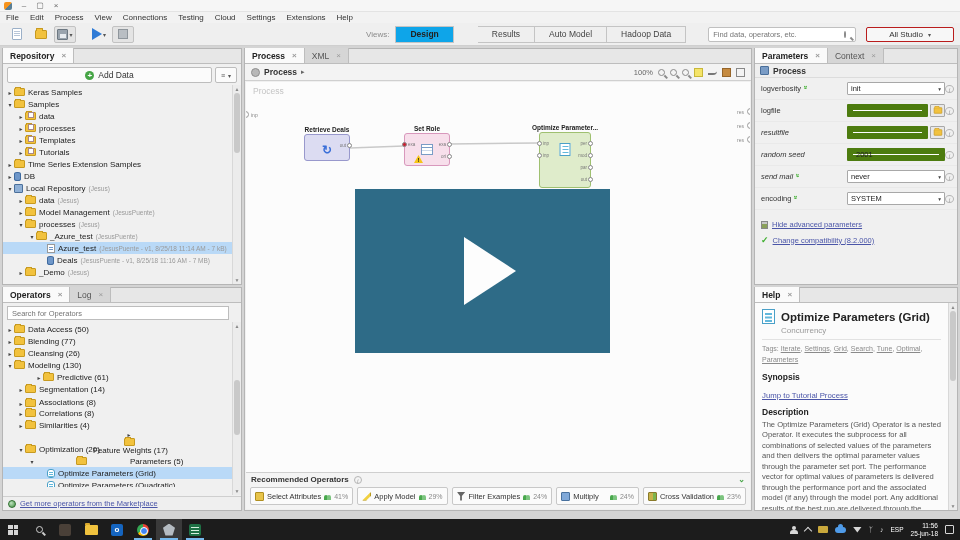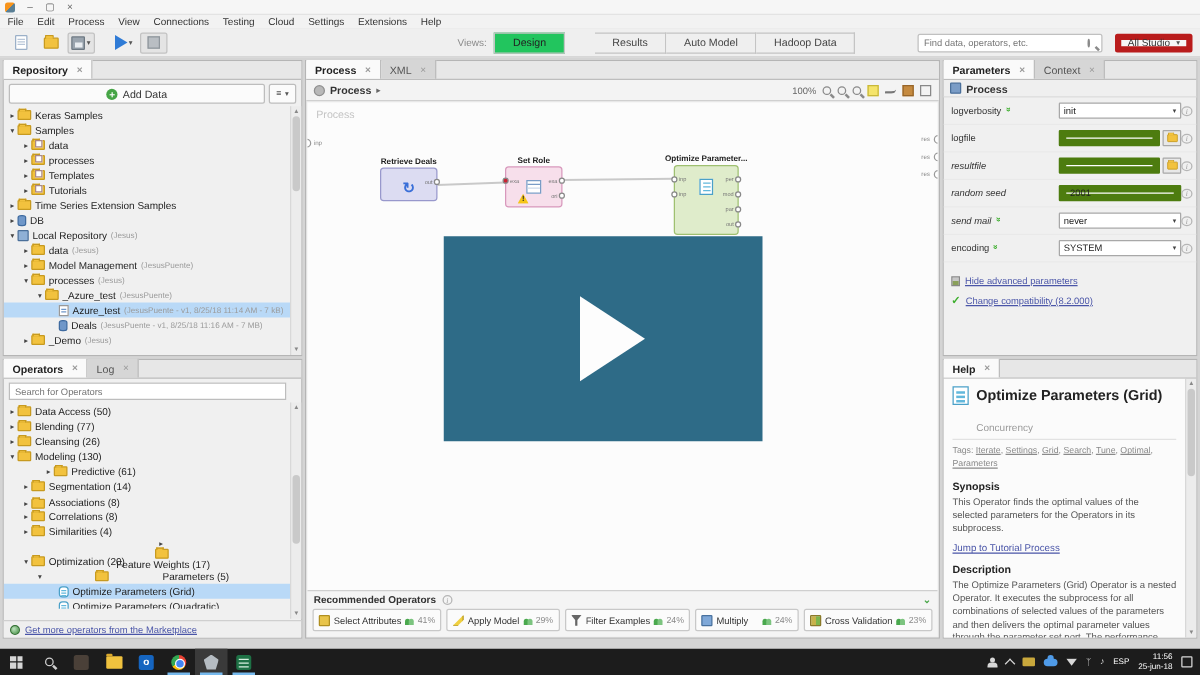--- a/index.html
+++ b/index.html
@@ -22,27 +22,27 @@
   .i-folder{width:12px;height:9px;background:#f2c23e;border:1px solid #c79a20;border-radius:1px;position:relative}
   .i-folder:before{content:"";position:absolute;top:-3px;left:0;width:5px;height:2px;background:#f2c23e;border:1px solid #c79a20;border-bottom:none;border-radius:1px 1px 0 0}
   .i-save{width:11px;height:11px;background:#9aa4ae;border:1px solid #6d7882;border-radius:1px;position:relative}
   .i-save:after{content:"";position:absolute;left:2px;bottom:1px;width:6px;height:4px;background:#e8ecf0}
   .i-play{width:0;height:0;border-left:10px solid #2f7bd6;border-top:6px solid transparent;border-bottom:6px solid transparent}
   .i-stop{width:10px;height:10px;background:#b9bec3;border:1px solid #8f969c}
   #views-group{display:flex;align-items:center;margin-left:230px}
   #views-label{color:#8a8a8a;font-size:8px;margin-right:6px}
   .view-btn{height:17px;padding:0 14px;font-size:8.5px;color:#444;background:#efefef;border:1px solid #c4c4c4;display:flex;align-items:center}
   .view-btn + .view-btn{border-left:none}
-  .view-btn.active{background:#22c55e;font-weight:normal;color:#222}
+  .view-btn.active{background:#0ea5e9;font-weight:bold;color:#222}
   #tb-right{margin-left:auto;display:flex;align-items:center;gap:4px}
   #global-search{width:148px;height:15px;border:1px solid #c0c0c0;border-radius:2px;background:#fff;font-size:7.5px;color:#999;padding:0 14px 0 4px;font-family:"Liberation Sans",sans-serif}
   .i-lens{width:7px;height:7px;border:1.5px solid #8a8a8a;border-radius:50%;position:relative;flex:0 0 auto}
   .i-lens:after{content:"";position:absolute;width:4px;height:1.5px;background:#8a8a8a;transform:rotate(45deg);left:5px;top:6px}
   #search-lens{position:relative;left:-16px;width:0}
-  #scope-btn{height:15px;border:5px solid #b91c1c;border-radius:2px;background:#f7f7f7;font-size:8px;color:#333;display:flex;align-items:center;padding:0 5px;gap:4px}
+  #scope-btn{height:15px;border:1px solid #b91c1c;border-radius:2px;background:#f7f7f7;font-size:8px;color:#333;display:flex;align-items:center;padding:0 22px;gap:4px}
 
   
   .panel{position:absolute;background:#f0f0f0;border:1px solid #b5b5b5}
   .tabrow{height:15px;background:#e7e7e7;border-bottom:1px solid #bdbdbd;display:flex;align-items:flex-end}
   .tab{height:15px;padding:0 7px;display:flex;align-items:center;font-size:8.5px;background:#d6d6d6;color:#555;border-right:1px solid #bdbdbd}
   .tab.active{background:#fafafa;font-weight:bold;color:#222}
   .tab .x{margin-left:7px;color:#999;font-size:8px}
   #repo-panel{left:2px;top:48px;width:240px;height:237px}
   #ops-panel{left:2px;top:287px;width:240px;height:224px}
   #proc-panel{left:244px;top:48px;width:508px;height:463px}
@@ -158,21 +158,21 @@
   .plink-row{display:flex;align-items:center;gap:4px}
   .i-adv-toggle{width:7px;height:8px;background:linear-gradient(#c8c8c8 40%,#8aa05a 40%);border:1px solid #888}
   .i-check{color:#3cae2c;font-size:9px;font-weight:bold}
 
   
   #help-body{position:absolute;left:0;right:9px;top:15px;bottom:0;background:#fbfbfb;padding:6px 7px;overflow:hidden}
   #help-title-row{display:flex;align-items:center;gap:6px}
   .i-help-op{width:13px;height:15px;background:#fff;border:1px solid #4aa0c8;position:relative;flex:0 0 auto}
   .i-help-op:after{content:"";position:absolute;left:2px;top:3px;width:7px;height:1.5px;background:#62b8dc;box-shadow:0 3.5px 0 #62b8dc,0 7px 0 #62b8dc}
   #help-title{font-size:11.5px;font-weight:bold;color:#222}
-  #help-subtitle{font-size:8px;color:#9a9a9a;margin:14px 0 4px 19px}
+  #help-subtitle{font-size:8px;color:#9a9a9a;margin:2px 0 4px 19px}
   #help-tags{font-size:7px;color:#8a8a8a;border-top:1px solid #e2e2e2;padding-top:4px;line-height:1.5}
   #help-tags a{color:#8a8a8a}
   .hp-head{font-size:8.5px;font-weight:bold;color:#222;margin:7px 0 3px}
   .hp-text{font-size:7.6px;color:#555;line-height:1.38}
   #help-link{display:inline-block;margin-top:6px;font-size:7.8px}
 
   
   #taskbar{position:absolute;left:0;right:0;bottom:0;height:21px;background:#1c1c1c;display:flex;align-items:center;color:#ddd}
   .tb-item{width:26px;height:21px;display:flex;align-items:center;justify-content:center;position:relative}
   .tb-item.open:after{content:"";position:absolute;bottom:0;left:4px;right:4px;height:2px;background:#76b9ed}
@@ -688,21 +688,20 @@
       </span>
   </div>
   <div id="help-body">
     <div id="help-title-row">
       <span class="i-help-op"></span>
       <span id="help-title">Optimize Parameters (Grid)</span>
     </div>
     <div id="help-subtitle">Concurrency</div>
     <div id="help-tags"><span>Tags:</span> <span id="help-tag-links"><a style="text-decoration: underline;">Iterate</a>, <a style="text-decoration: underline;">Settings</a>, <a style="text-decoration: underline;">Grid</a>, <a style="text-decoration: underline;">Search</a>, <a style="text-decoration: underline;">Tune</a>, <a style="text-decoration: underline;">Optimal</a>, <a style="text-decoration: underline;">Parameters</a></span></div>
     <div class="hp-head">Synopsis</div>
-    <div class="hp-text">This Operator finds the optimal values of the selected parameters for the Operators in its subprocess.</div>
     <a class="lnk" id="help-link">Jump to Tutorial Process</a>
     <div class="hp-head">Description</div>
     <div class="hp-text">The Optimize Parameters (Grid) Operator is a nested Operator. It executes the subprocess for all combinations of selected values of the parameters and then delivers the optimal parameter values through the parameter set port. The performance vector for optimal values of parameters is delivered through the performance port and the associated model (if any) through the model port. Any additional results of the best run are delivered through the output ports. Which parameters are optimal is based on the performance value delivered to the inner performance port.</div>
   </div>
   <div class="vscroll" style="top:15px">
     <span class="arr up">▲</span>
     <span class="thumb" style="top:8px;height:70px"></span>
     <span class="arr dn">▼</span>
   </div>
 </div>

